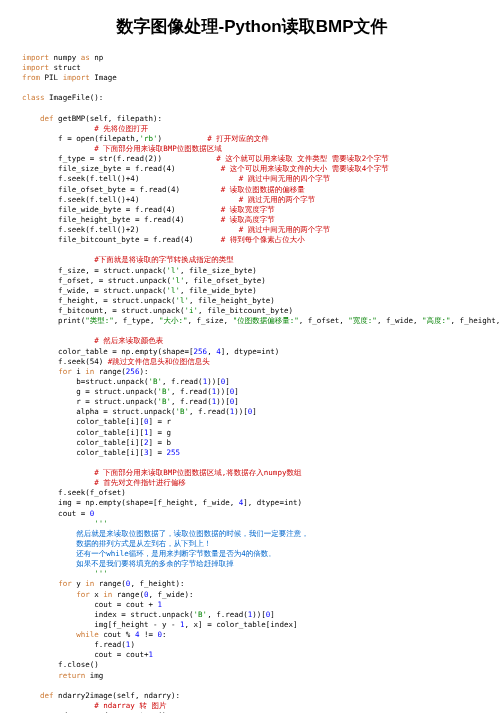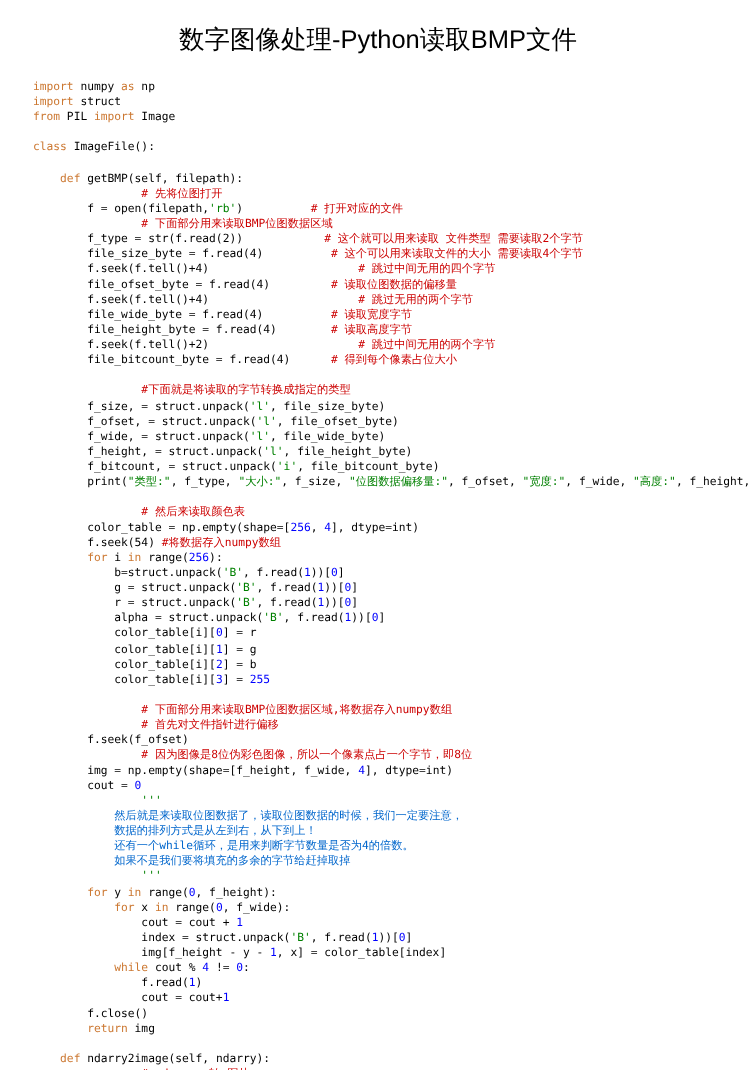--- a/index.html
+++ b/index.html
@@ -8,21 +8,21 @@
     background: #fff;
     font-family: "SimSun", "宋体", serif;
     font-size: 8px;
     line-height: 1.35;
     width: 504px;
     box-sizing: border-box;
   }
   h1 {
     text-align: center;
     font-size: 17px;
-    font-weight: normal;
+    font-weight: bold;
     margin: 4px 0 14px 0;
     font-family: "SimHei", "黑体", sans-serif;
   }
   pre {
     margin: 0;
     font-family: "Consolas", "SimSun", monospace;
     font-size: 7.5px;
     line-height: 1.35;
     white-space: pre;
   }
@@ -61,35 +61,34 @@
         <span class="cmtr">        #下面就是将读取的字节转换成指定的类型</span>
         f_size, = struct.unpack(<span class="str">'l'</span>, file_size_byte)
         f_ofset, = struct.unpack(<span class="str">'l'</span>, file_ofset_byte)
         f_wide, = struct.unpack(<span class="str">'l'</span>, file_wide_byte)
         f_height, = struct.unpack(<span class="str">'l'</span>, file_height_byte)
         f_bitcount, = struct.unpack(<span class="str">'i'</span>, file_bitcount_byte)
 <span>        print(</span><span class="str">"类型:"</span><span>, f_type, </span><span class="str">"大小:"</span><span>, f_size, </span><span class="str">"位图数据偏移量:"</span><span>, f_ofset, </span><span class="str">"宽度:"</span><span>, f_wide, </span><span class="str">"高度:"</span><span>, f_height, </span>
 
         <span class="cmtr">        # 然后来读取颜色表</span>
         color_table = np.empty(shape=[<span class="num">256</span>, <span class="num">4</span>], dtype=int)
-<span>        f.seek(54) </span><span class="cmtr">#将数据存入numpy数组</span>
+<span>        f.seek(54) </span><span class="cmtr">#跳过文件信息头和位图信息头</span>
         <span class="kw">for</span> i <span class="kw">in</span> range(<span class="num">256</span>):
             b=struct.unpack(<span class="str">'B'</span>, f.read(<span class="num">1</span>))[<span class="num">0</span>]
             g = struct.unpack(<span class="str">'B'</span>, f.read(<span class="num">1</span>))[<span class="num">0</span>]
             r = struct.unpack(<span class="str">'B'</span>, f.read(<span class="num">1</span>))[<span class="num">0</span>]
             alpha = struct.unpack(<span class="str">'B'</span>, f.read(<span class="num">1</span>))[<span class="num">0</span>]
             color_table[i][<span class="num">0</span>] = r
             color_table[i][<span class="num">1</span>] = g
             color_table[i][<span class="num">2</span>] = b
             color_table[i][<span class="num">3</span>] = <span class="num">255</span>
 
         <span class="cmtr">        # 下面部分用来读取BMP位图数据区域,将数据存入numpy数组</span>
         <span class="cmtr">        # 首先对文件指针进行偏移</span>
         f.seek(f_ofset)
-        <span class="cmtr">        # 因为图像是8位伪彩色图像，所以一个像素点占一个字节，即8位</span>
         img = np.empty(shape=[f_height, f_wide, <span class="num">4</span>], dtype=int)
         cout = <span class="num">0</span>
         <span class="mstr">        '''</span>
 <span class="cmtb">            然后就是来读取位图数据了，读取位图数据的时候，我们一定要注意，</span>
 <span class="cmtb">            数据的排列方式是从左到右，从下到上！</span>
 <span class="cmtb">            还有一个while循环，是用来判断字节数量是否为4的倍数。</span>
 <span class="cmtb">            如果不是我们要将填充的多余的字节给赶掉取掉</span>
         <span class="mstr">        '''</span>
         <span class="kw">for</span> y <span class="kw">in</span> range(<span class="num">0</span>, f_height):
             <span class="kw">for</span> x <span class="kw">in</span> range(<span class="num">0</span>, f_wide):

